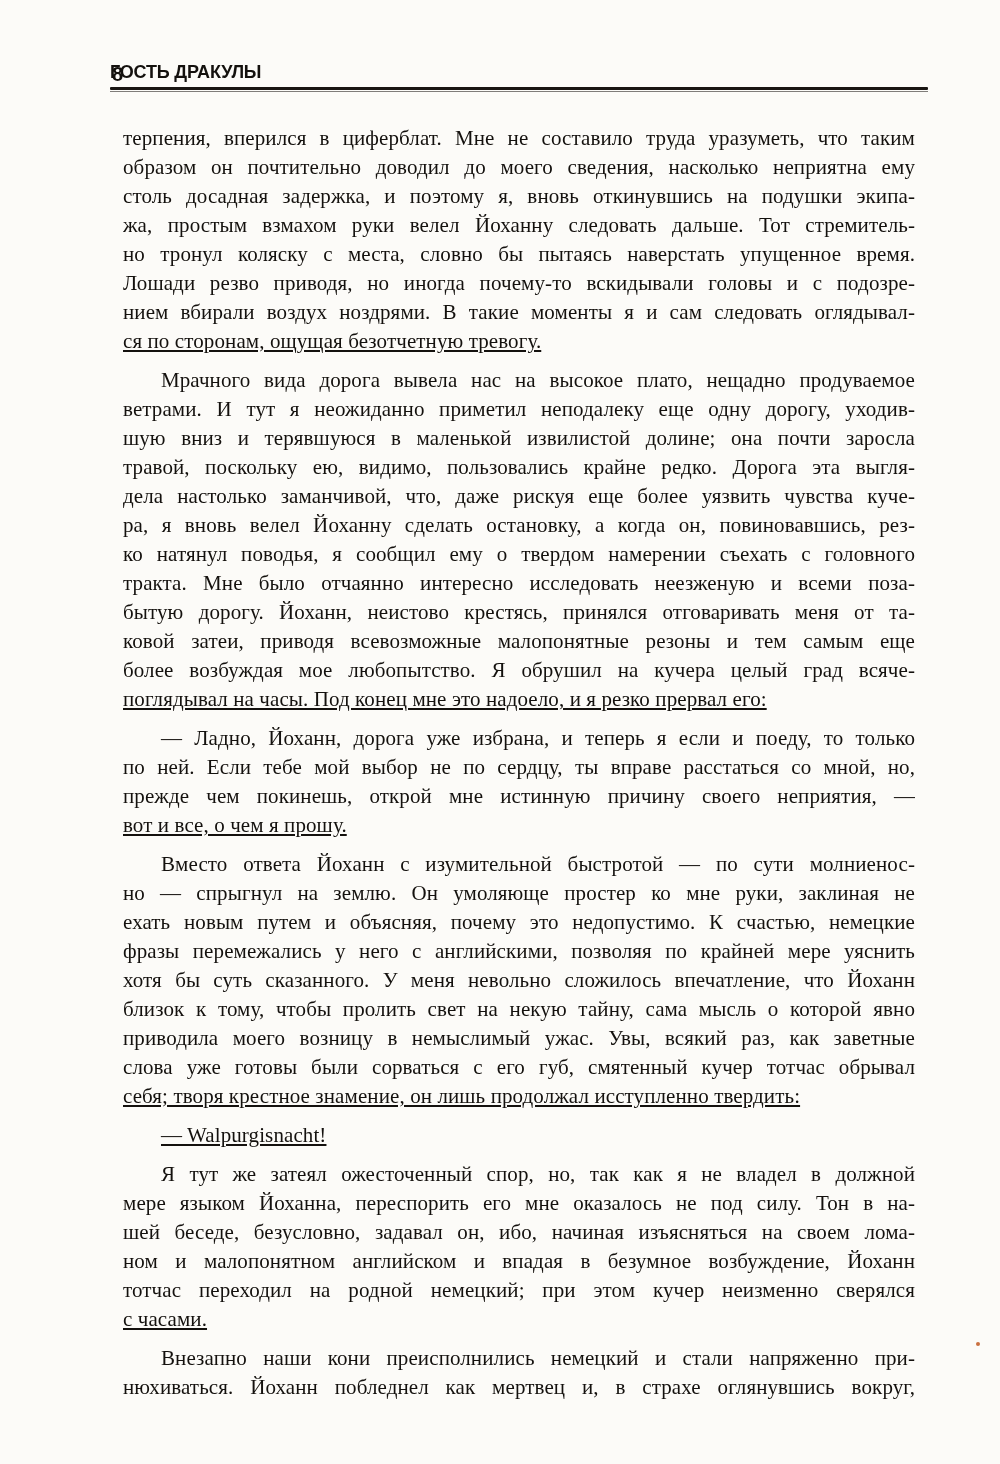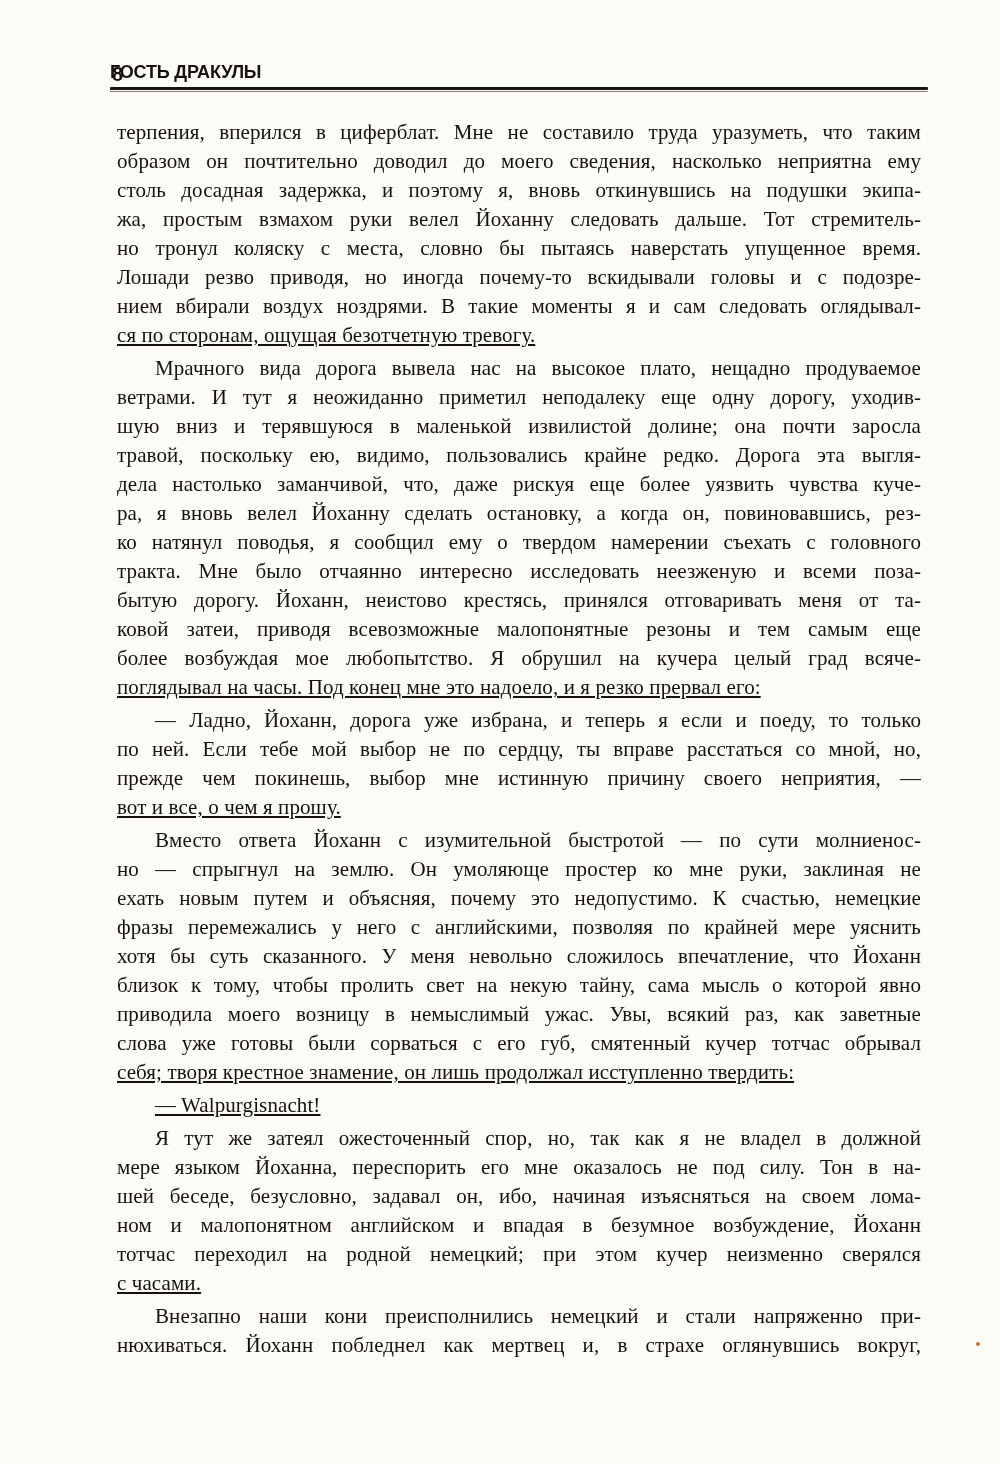--- a/index.html
+++ b/index.html
@@ -70,21 +70,21 @@
     background: rgba(25, 21, 18, 0.55);
   }
   
   .text-block {
     position: absolute;
     top: 114px;
     left: 113px;
     width: 812px;
   }
   .paragraph {
-    margin: 4px;
+    margin: 10px;
   }
   .line {
     font-size: 21px;
     line-height: 29px;
     height: 29px;
     overflow: hidden;
     text-align: justify;
     text-align-last: justify;
     letter-spacing: 0.1px;
   }
@@ -145,21 +145,21 @@
         <div class="line">ко натянул поводья, я сообщил ему о твердом намерении съехать с головного</div>
         <div class="line">тракта. Мне было отчаянно интересно исследовать неезженую и всеми поза-</div>
         <div class="line">бытую дорогу. Йоханн, неистово крестясь, принялся отговаривать меня от та-</div>
         <div class="line">ковой затеи, приводя всевозможные малопонятные резоны и тем самым еще</div>
         <div class="line">более возбуждая мое любопытство. Я обрушил на кучера целый град всяче-</div>
         <div class="line last">поглядывал на часы. Под конец мне это надоело, и я резко прервал его:</div>
       </div>
       <div class="paragraph">
         <div class="line indent">— Ладно, Йоханн, дорога уже избрана, и теперь я если и поеду, то только</div>
         <div class="line">по ней. Если тебе мой выбор не по сердцу, ты вправе расстаться со мной, но,</div>
-        <div class="line">прежде чем покинешь, выбор мне истинную причину своего неприятия, —</div>
+        <div class="line">прежде чем покинешь, открой мне истинную причину своего неприятия, —</div>
         <div class="line last">вот и все, о чем я прошу.</div>
       </div>
       <div class="paragraph">
         <div class="line indent">Вместо ответа Йоханн с изумительной быстротой — по сути молниенос-</div>
         <div class="line">но — спрыгнул на землю. Он умоляюще простер ко мне руки, заклиная не</div>
         <div class="line">ехать новым путем и объясняя, почему это недопустимо. К счастью, немецкие</div>
         <div class="line">фразы перемежались у него с английскими, позволяя по крайней мере уяснить</div>
         <div class="line">хотя бы суть сказанного. У меня невольно сложилось впечатление, что Йоханн</div>
         <div class="line">близок к тому, чтобы пролить свет на некую тайну, сама мысль о которой явно</div>
         <div class="line">приводила моего возницу в немыслимый ужас. Увы, всякий раз, как заветные</div>

